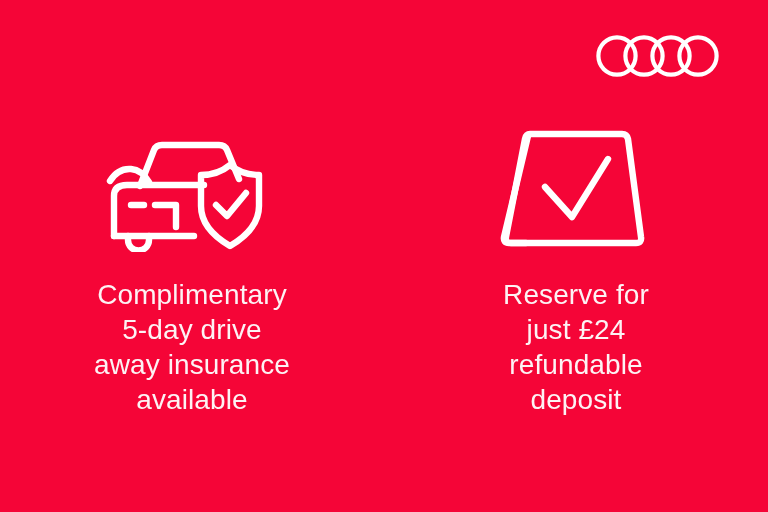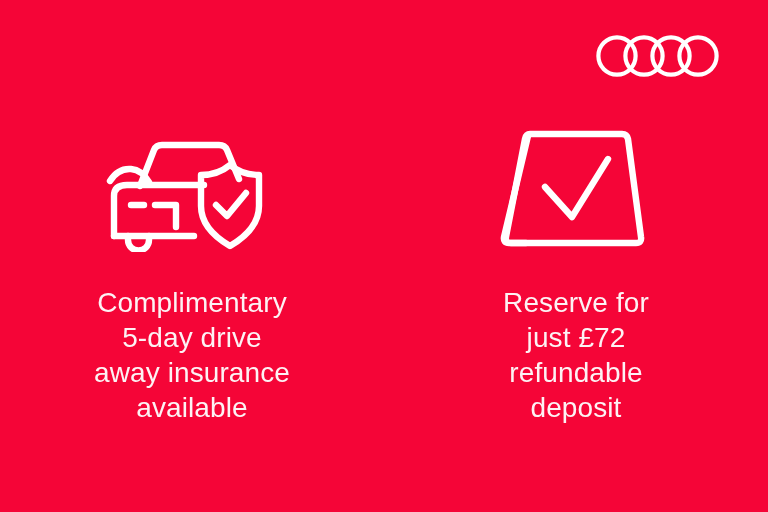--- a/index.html
+++ b/index.html
@@ -56,21 +56,21 @@
   .feature-icon {
     height: 135px;
     display: flex;
     align-items: center;
     justify-content: center;
   }
   .feature-icon svg {
     display: block;
   }
   .feature-caption {
-    margin-top: 30px;
+    margin-top: 22px;
     color: #FDF2F4;
     font-family: "Liberation Sans", sans-serif;
     font-size: 28px;
     font-weight: 400;
     line-height: 35px;
     letter-spacing: 0.1px;
     text-align: center;
     white-space: pre-line;
   }
   .caption-left  { width: 330px; }
@@ -131,19 +131,19 @@
 
             <path d="M30 10 Q26 10 25 15 L6 113 Q5 119 11 119 L136 119 Q142 119 141 113 L128 15 Q127 10 122 10 Z"></path>
 
             <path d="M28 12 L4 113 Q3 119 9 119 L26 119"></path>
 
             <path d="M45 63 L72 93 L108 35"></path>
           </g>
         </svg>
       </div>
       <div class="feature-caption caption-right">Reserve for
-just £72
+just £24
 refundable
 deposit</div>
     </div>
 
   </div>
 </div>
 
 </body></html>

